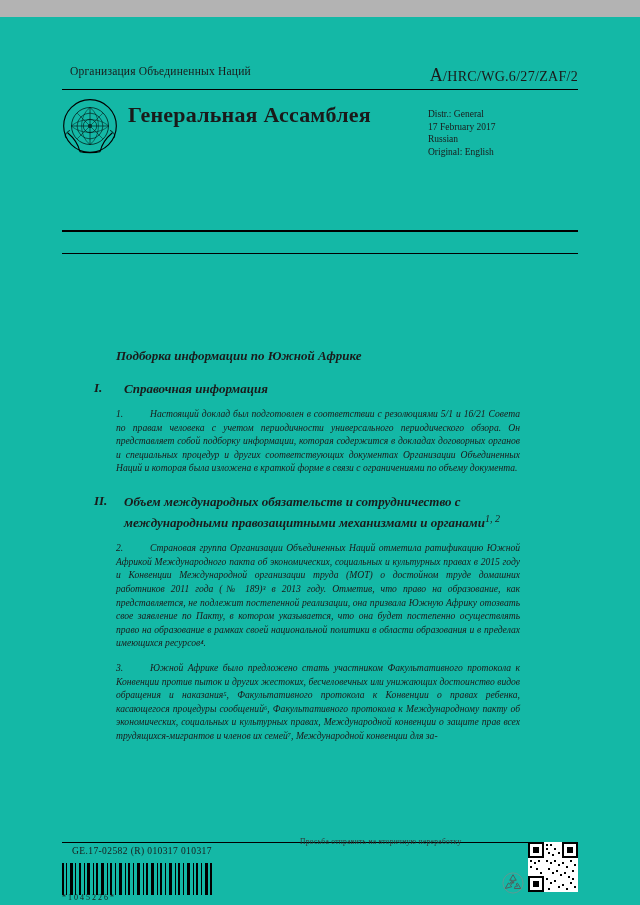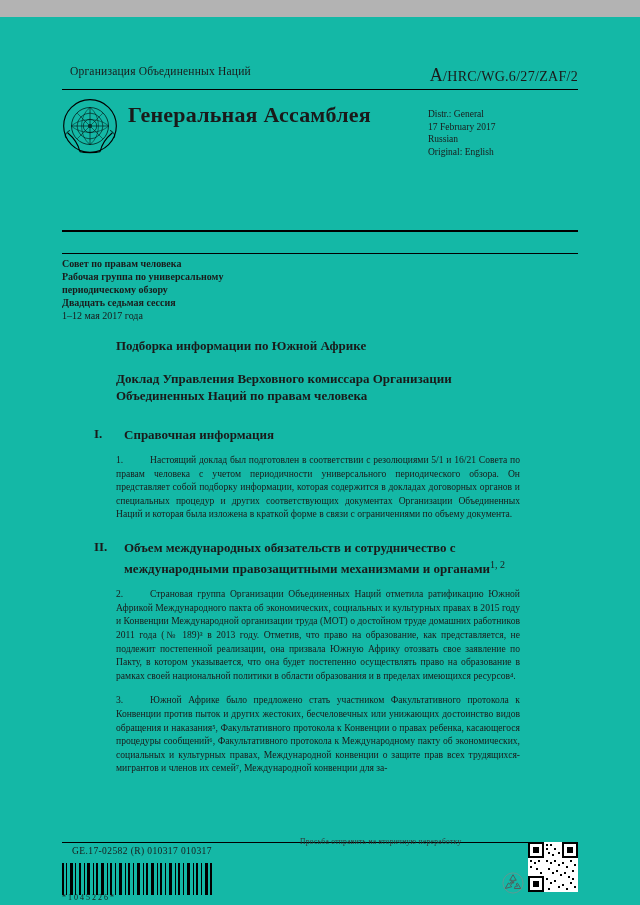--- a/index.html
+++ b/index.html
@@ -102,22 +102,23 @@
     font-weight: bold;
   }
   .council .light {
     font-weight: normal;
   }
 
   
   .body {
     position: absolute;
     left: 116px;
-    top: 320px;
+    top: 330px;
     width: 404px;
+    font-style: italic;
   }
   .h-title {
     font-size: 13px;
     font-weight: bold;
     line-height: 17px;
     margin-bottom: 16px;
   }
   .h-sub {
     font-size: 13px;
     font-weight: bold;
@@ -247,31 +248,23 @@
         <div>17 February 2017</div>
         <div>Russian</div>
         <div>Original: English</div>
       </div>
     </div>
   </div>
 
   <div class="rule-mid"></div>
   <div class="rule-mid2"></div>
 
-  <div class="council">
-    <div>Совет по правам человека</div>
-    <div>Рабочая группа по универсальному</div>
-    <div>периодическому обзору</div>
-    <div>Двадцать седьмая сессия</div>
-    <div class="light">1–12 мая 2017 года</div>
-  </div>
 
   <div class="body">
     <div class="h-title">Подборка информации по Южной Африке</div>
-    <div class="h-sub">Доклад Управления Верховного комиссара Организации Объединенных Наций по правам человека</div>
 
     <div class="sec">
       <div class="sec-num">I.</div>
       <div class="sec-title">Справочная информация</div>
     </div>
     <p class="para"><span class="pnum">1.</span><span>Настоящий доклад был подготовлен в соответствии с резолюциями 5/1 и 16/21 Совета по правам человека с учетом периодичности универсального периодического обзора. Он представляет собой подборку информации, которая содержится в докладах договорных органов и специальных процедур и других соответствующих документах Организации Объединенных Наций и которая была изложена в краткой форме в связи с ограничениями по объему документа.</span></p>
 
     <div class="sec" style="margin-top:18px">
       <div class="sec-num">II.</div>
       <div class="sec-title"><span>Объем международных обязательств и сотрудничество с международными правозащитными механизмами и органами</span><sup>1, 2</sup></div>

